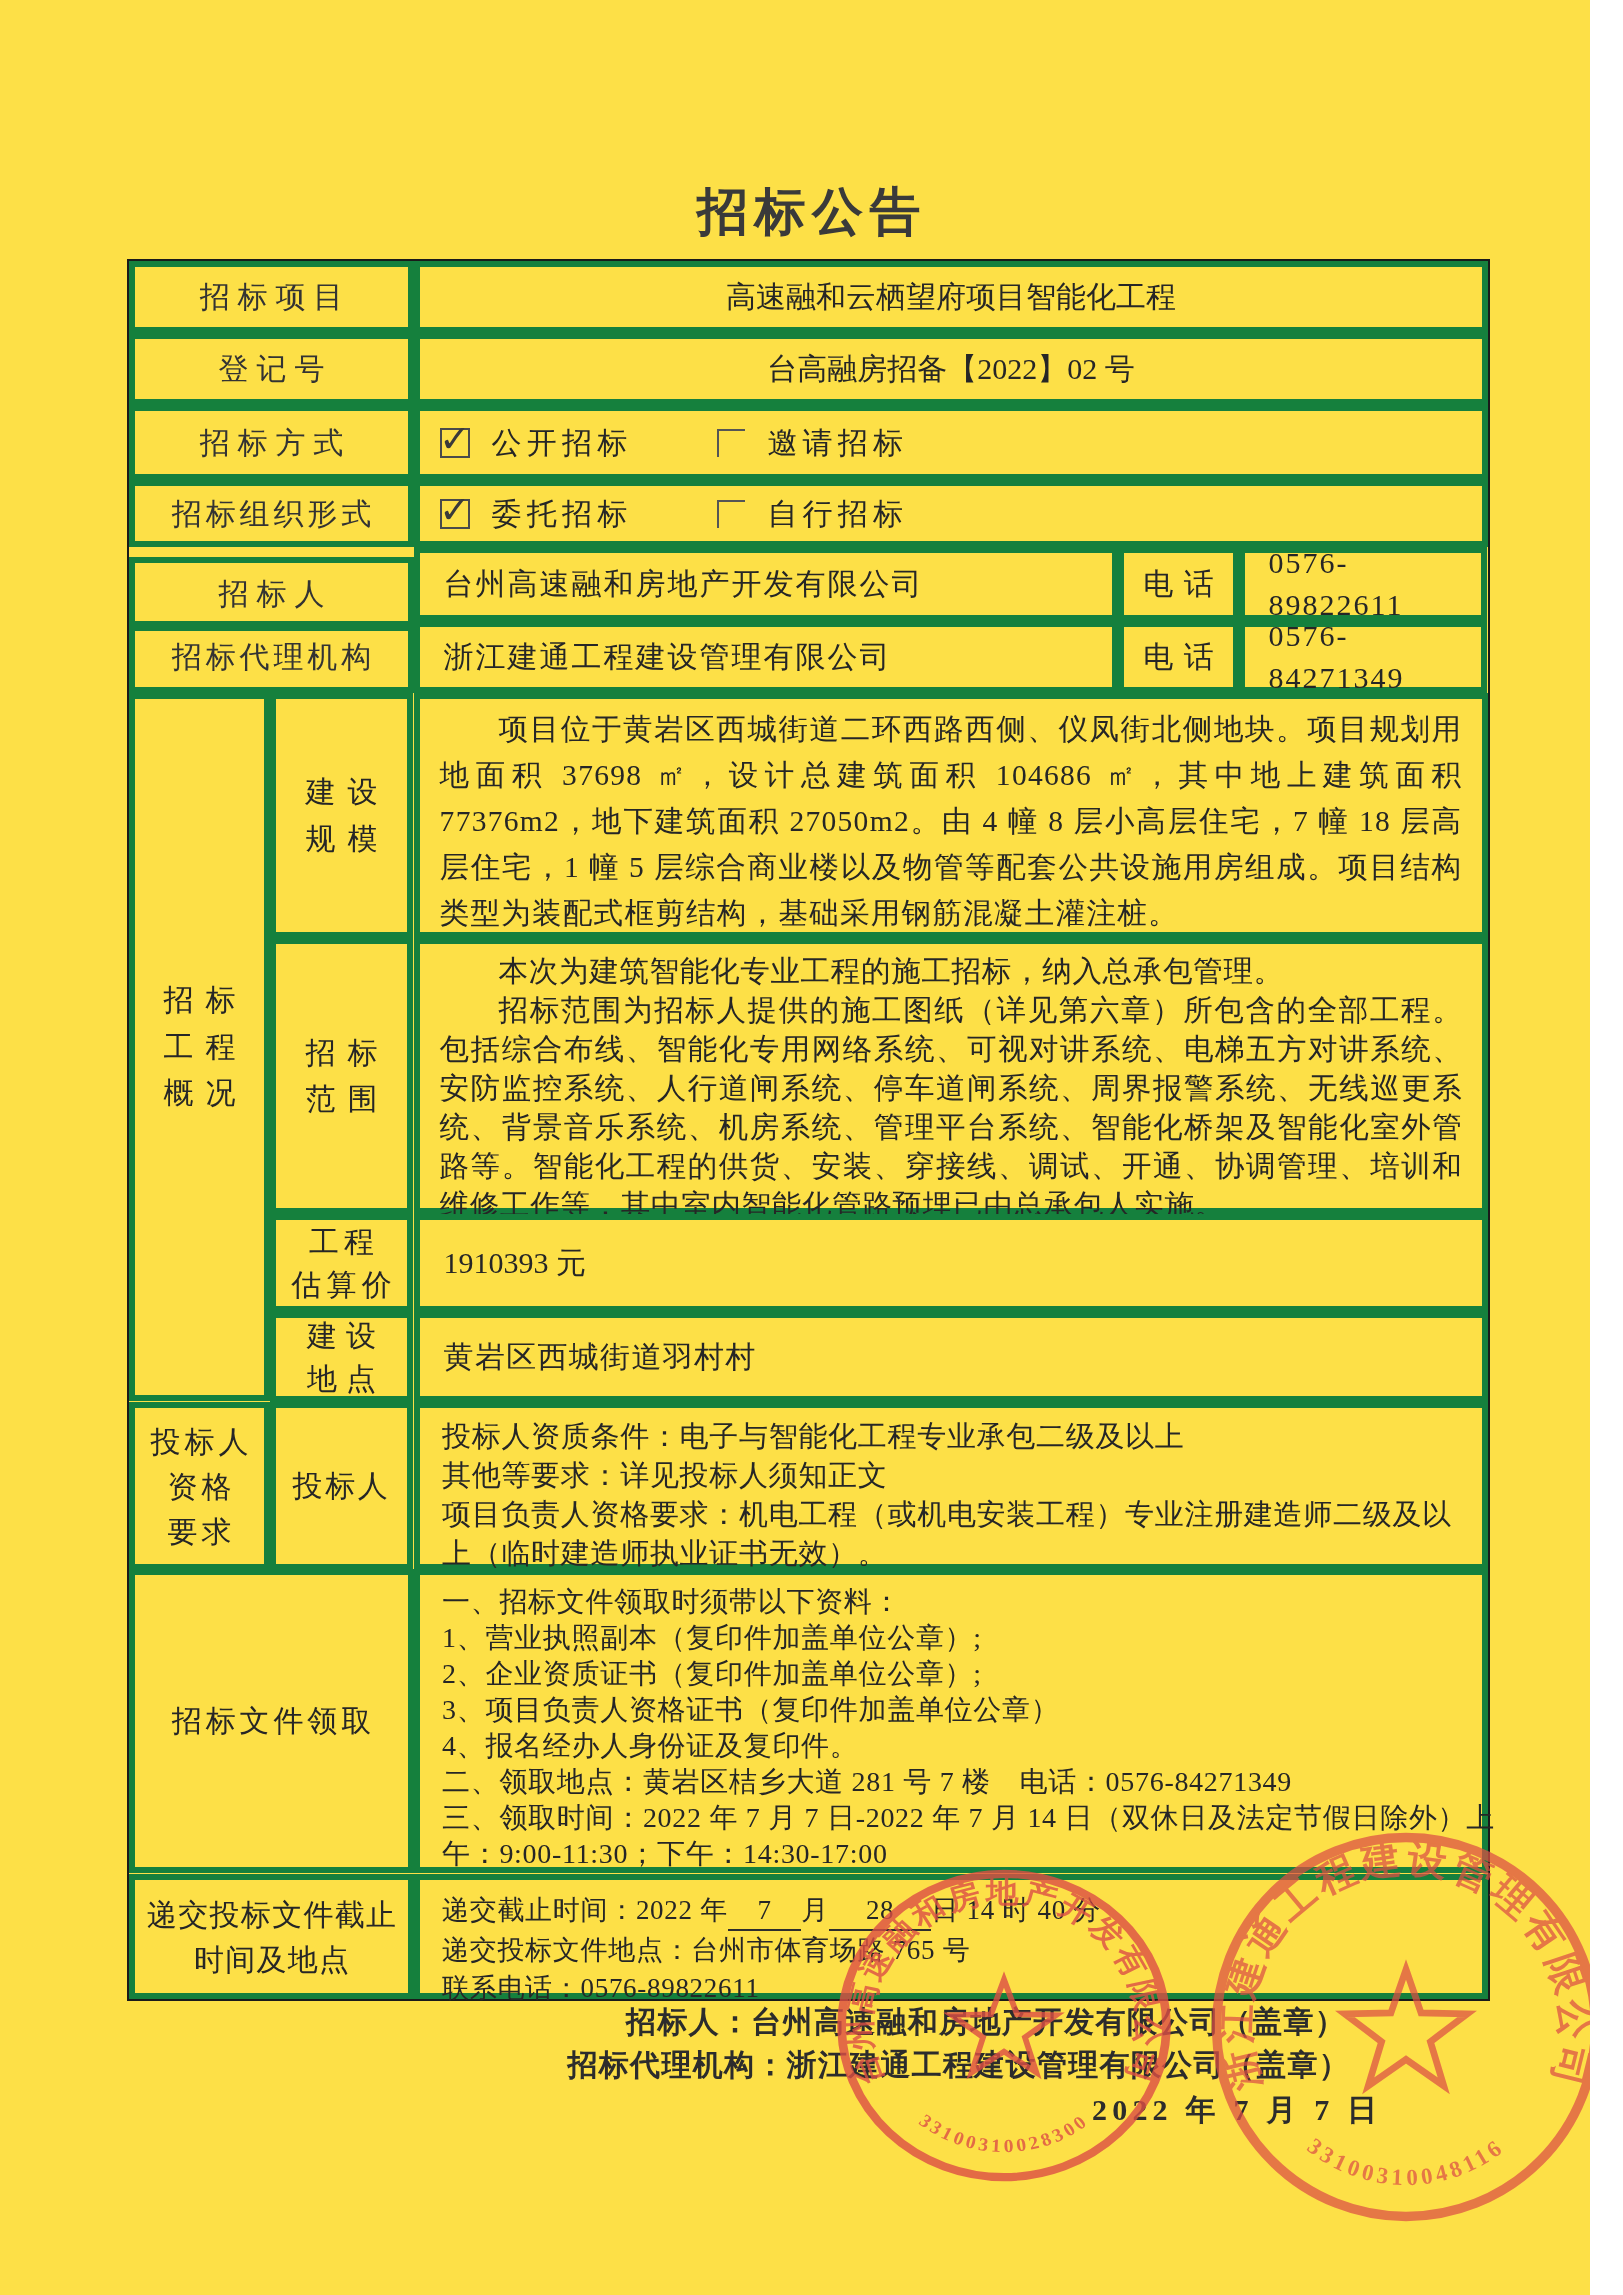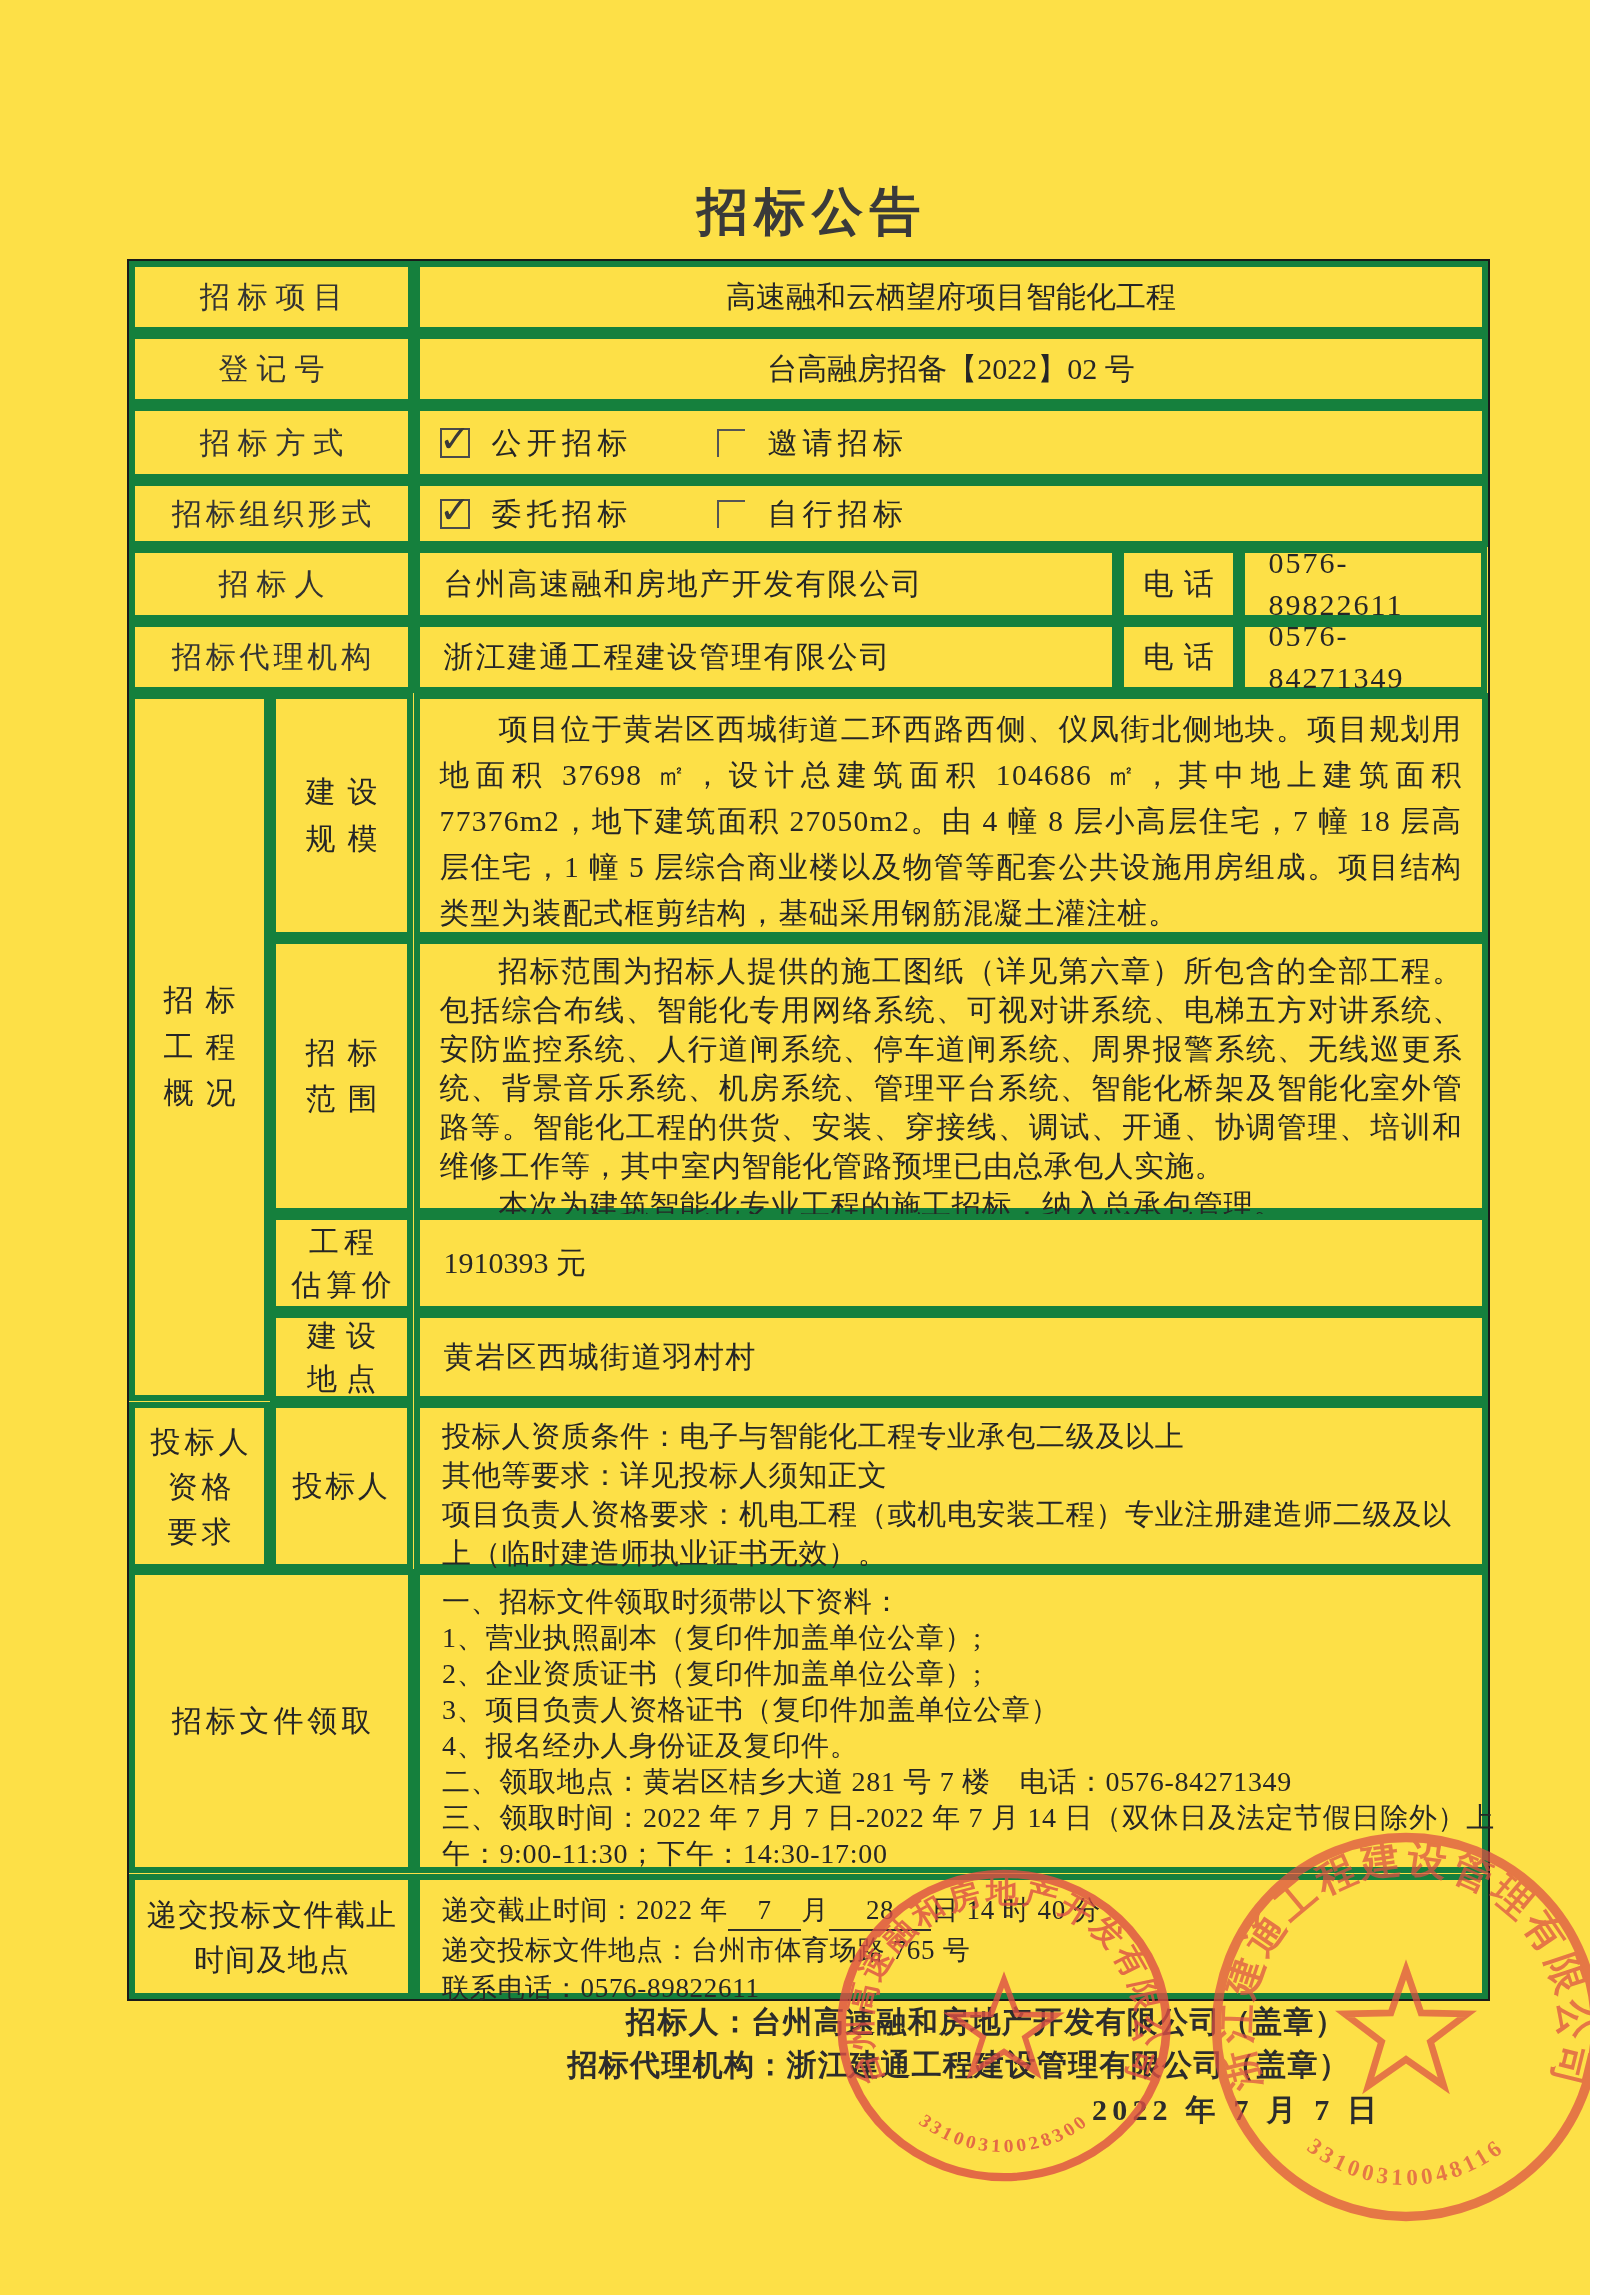--- a/index.html
+++ b/index.html
@@ -70,21 +70,21 @@
     <div class="c cbrow" style="left:285px;top:219px;width:1074px;height:67px">
       <span class="cb">
           <span class="tick">✓</span>
         </span>
       <span class="optlabel">委托招标</span>
       <span class="gap"></span>
       <span class="cb empty"></span>
       <span class="optlabel">自行招标</span>
     </div>
 
-    <div class="c lab" style="left:0;top:286px;width:285px;height:74px">招标人</div>
+    <div class="c lab" style="left:0;top:296px;width:285px;height:74px">招标人</div>
     <div class="c left" style="left:285px;top:286px;width:704px;height:74px;letter-spacing:2px">台州高速融和房地产开发有限公司</div>
     <div class="c tel" style="left:989px;top:286px;width:121px;height:74px">电话</div>
     <div class="c left num" style="left:1110px;top:286px;width:248px;height:74px">0576-89822611</div>
 
     <div class="c lab" style="left:0;top:360px;width:285px;height:72px;letter-spacing:3.9px;text-indent:3.9px">招标代理机构</div>
     <div class="c left" style="left:285px;top:360px;width:704px;height:72px;letter-spacing:2px">浙江建通工程建设管理有限公司</div>
     <div class="c tel" style="left:989px;top:360px;width:121px;height:72px">电话</div>
     <div class="c left num" style="left:1110px;top:360px;width:248px;height:72px">0576-84271349</div>
 
     <div class="c stack" style="left:0;top:432px;width:141px;height:708px">
@@ -99,22 +99,22 @@
     </div>
     <div class="c par" style="left:285px;top:432px;width:1074px;height:245px">
       <p class="indent p7">项目位于黄岩区西城街道二环西路西侧、仪凤街北侧地块。项目规划用地面积 37698 ㎡，设计总建筑面积 104686 ㎡，其中地上建筑面积 77376m2，地下建筑面积 27050m2。由 4 幢 8 层小高层住宅，7 幢 18 层高层住宅，1 幢 5 层综合商业楼以及物管等配套公共设施用房组成。项目结构类型为装配式框剪结构，基础采用钢筋混凝土灌注桩。</p>
     </div>
 
     <div class="c stack" style="left:141px;top:677px;width:143px;height:276px">
       <span>招标</span>
       <span>范围</span>
     </div>
     <div class="c par" style="left:285px;top:677px;width:1074px;height:276px;padding-top:7.9px">
+      <p class="indent p8">本次为建筑智能化专业工程的施工招标，纳入总承包管理。</p>
       <p class="indent p8">招标范围为招标人提供的施工图纸（详见第六章）所包含的全部工程。包括综合布线、智能化专用网络系统、可视对讲系统、电梯五方对讲系统、安防监控系统、人行道闸系统、停车道闸系统、周界报警系统、无线巡更系统、背景音乐系统、机房系统、管理平台系统、智能化桥架及智能化室外管路等。智能化工程的供货、安装、穿接线、调试、开通、协调管理、培训和维修工作等，其中室内智能化管路预埋已由总承包人实施。</p>
-      <p class="indent p8">本次为建筑智能化专业工程的施工招标，纳入总承包管理。</p>
     </div>
 
     <div class="c stack" style="left:141px;top:953px;width:143px;height:98px;letter-spacing:5.2px;text-indent:5.2px;line-height:1.45">
       <span>工程</span>
       <span>估算价</span>
     </div>
     <div class="c left" style="left:285px;top:953px;width:1074px;height:98px">1910393 元</div>
 
     <div class="c stack" style="left:141px;top:1051px;width:143px;height:90px;letter-spacing:9.2px;text-indent:9.2px;line-height:1.45">
       <span>建设</span>

